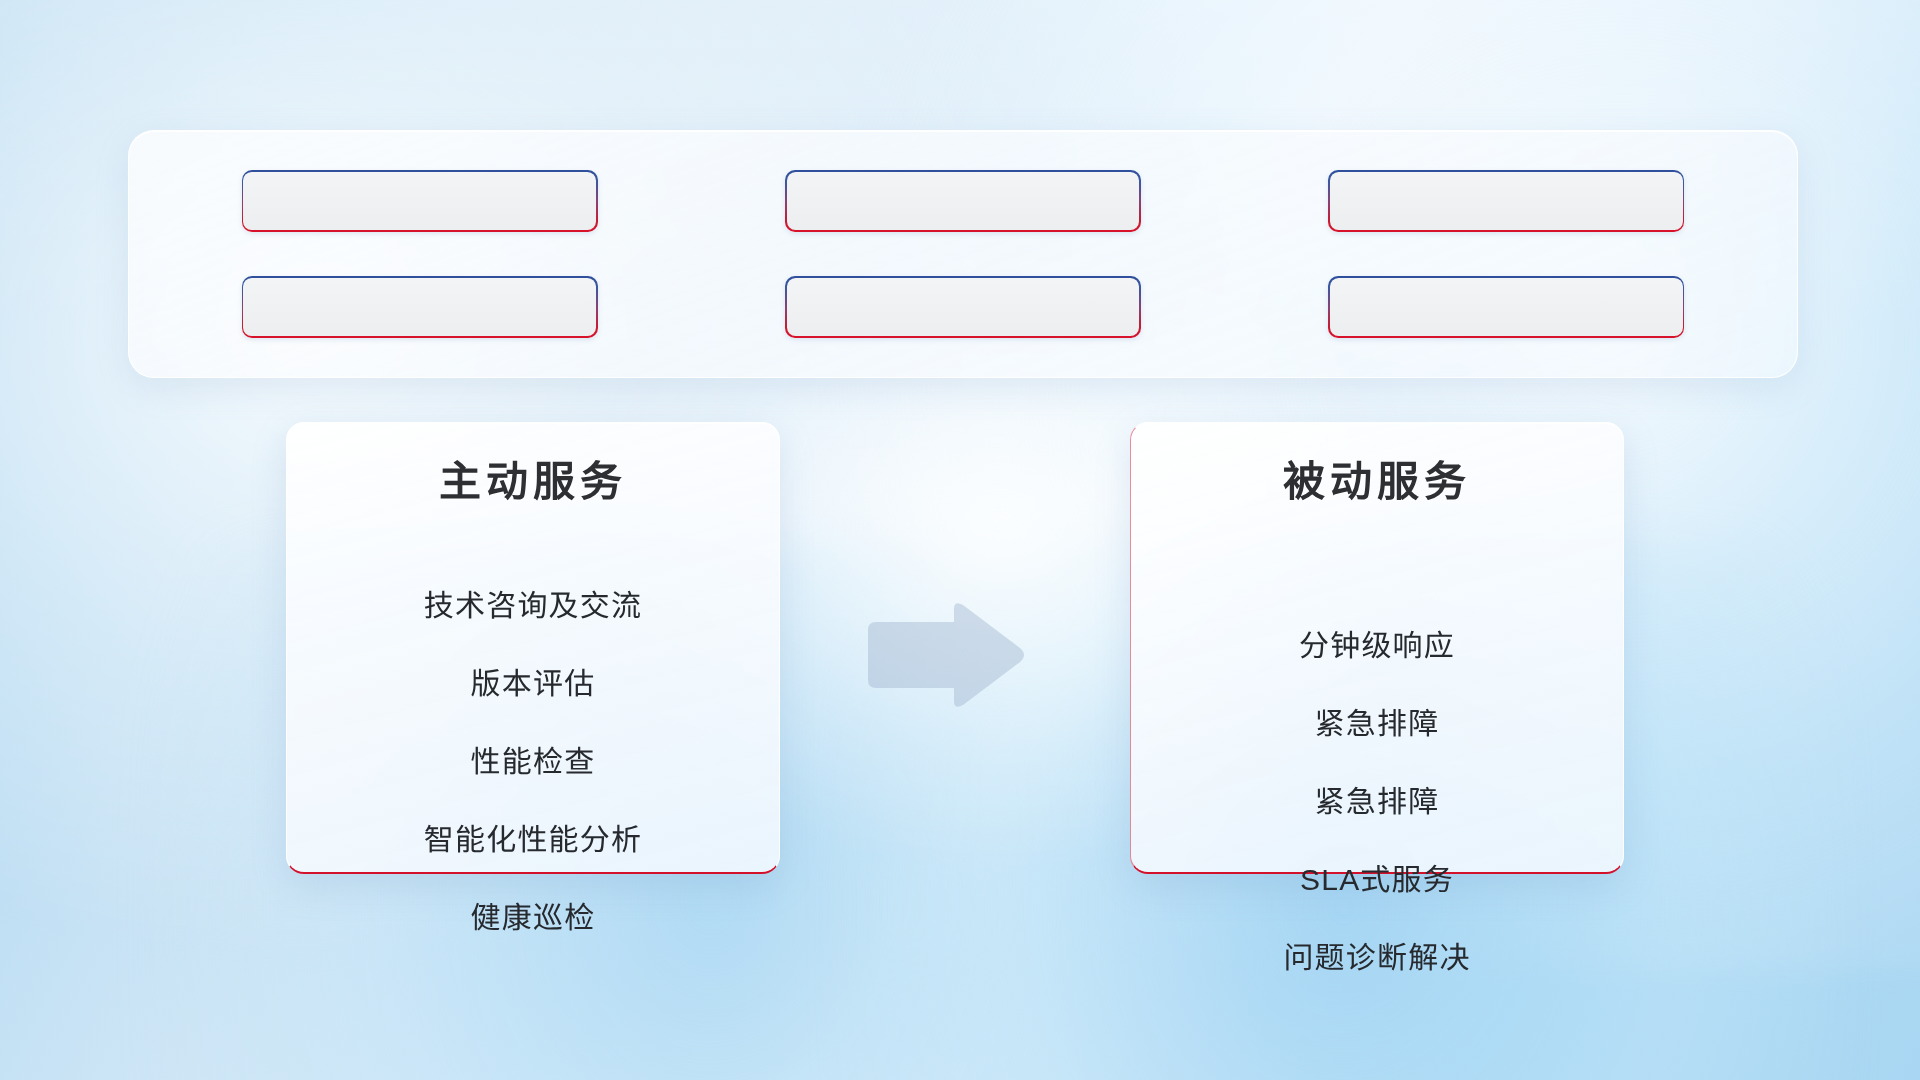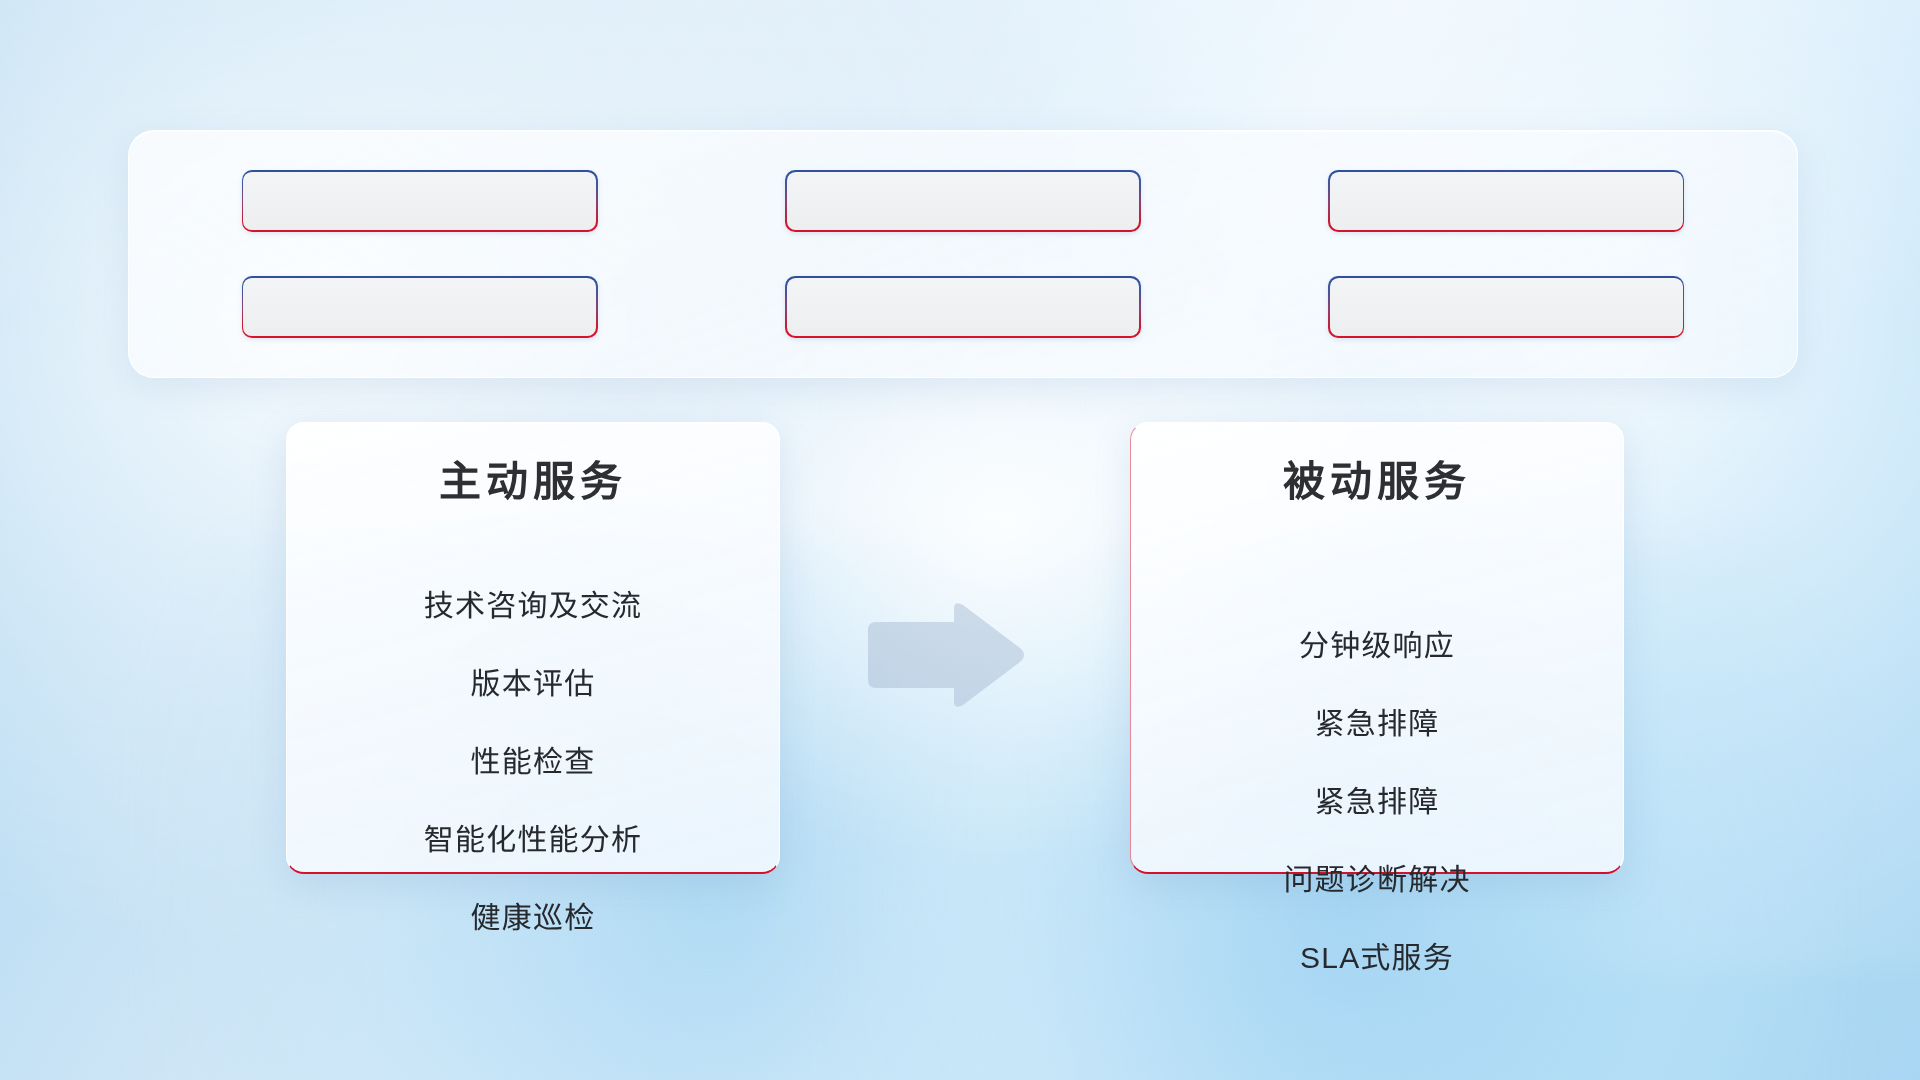--- a/index.html
+++ b/index.html
@@ -243,18 +243,18 @@
     </svg>
   </div>
 
   <div class="card card-right">
     <div class="card-title">被动服务</div>
     <div class="card-divider"></div>
     <div class="card-list">
       <div class="card-list-item">分钟级响应</div>
       <div class="card-list-item">紧急排障</div>
       <div class="card-list-item">紧急排障</div>
+      <div class="card-list-item">SLA式服务</div>
       <div class="card-list-item">问题诊断解决</div>
-      <div class="card-list-item">SLA式服务</div>
     </div>
   </div>
 
 </div>
 
 </body></html>

